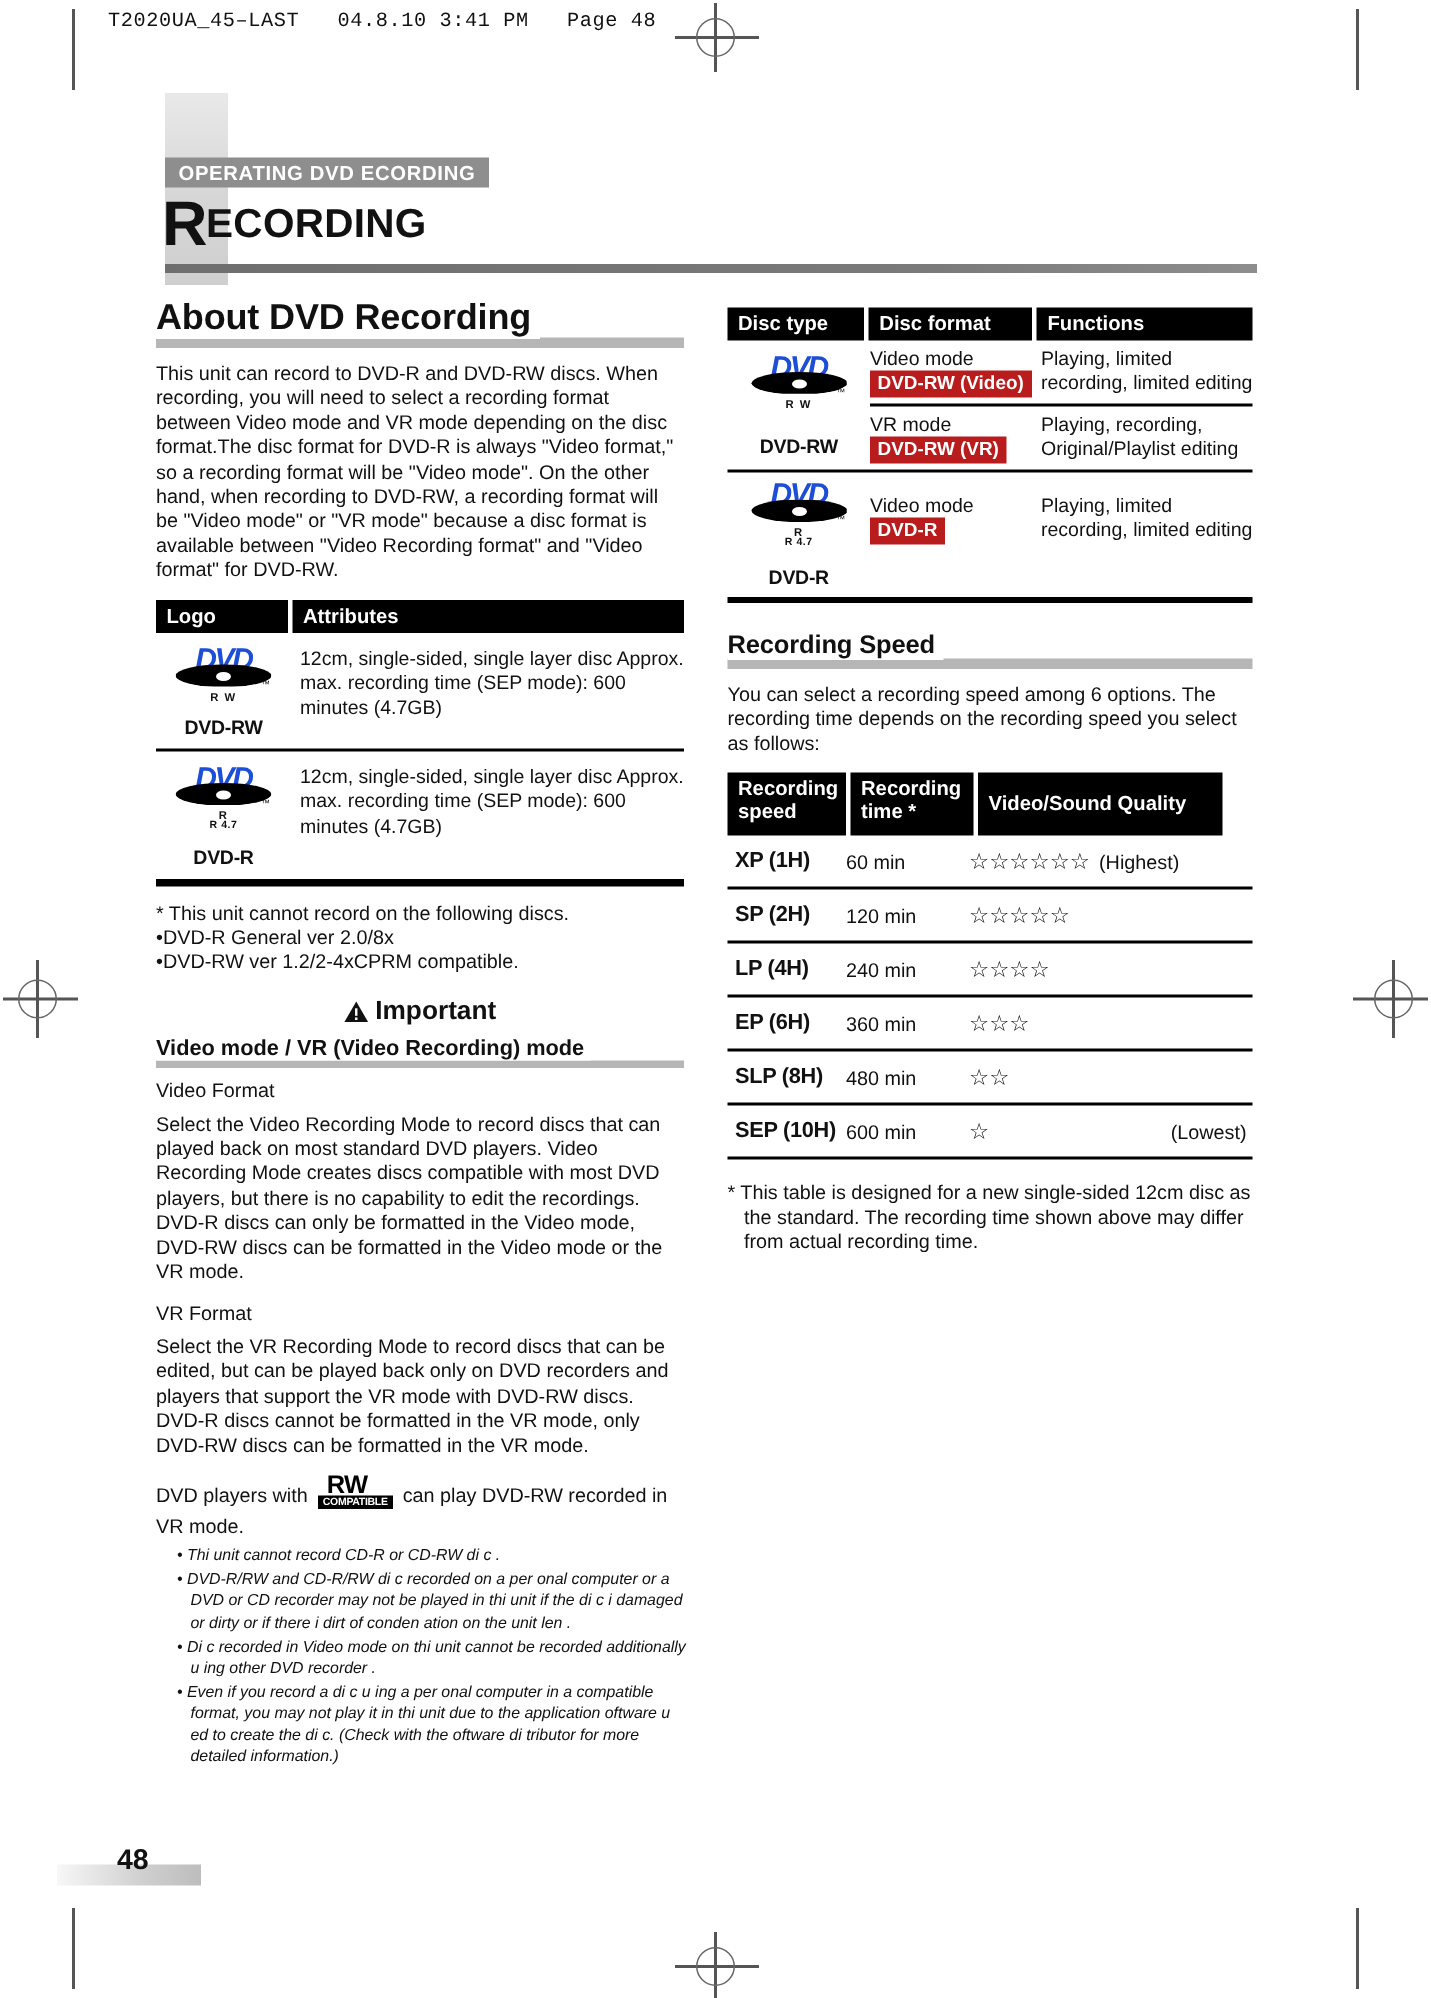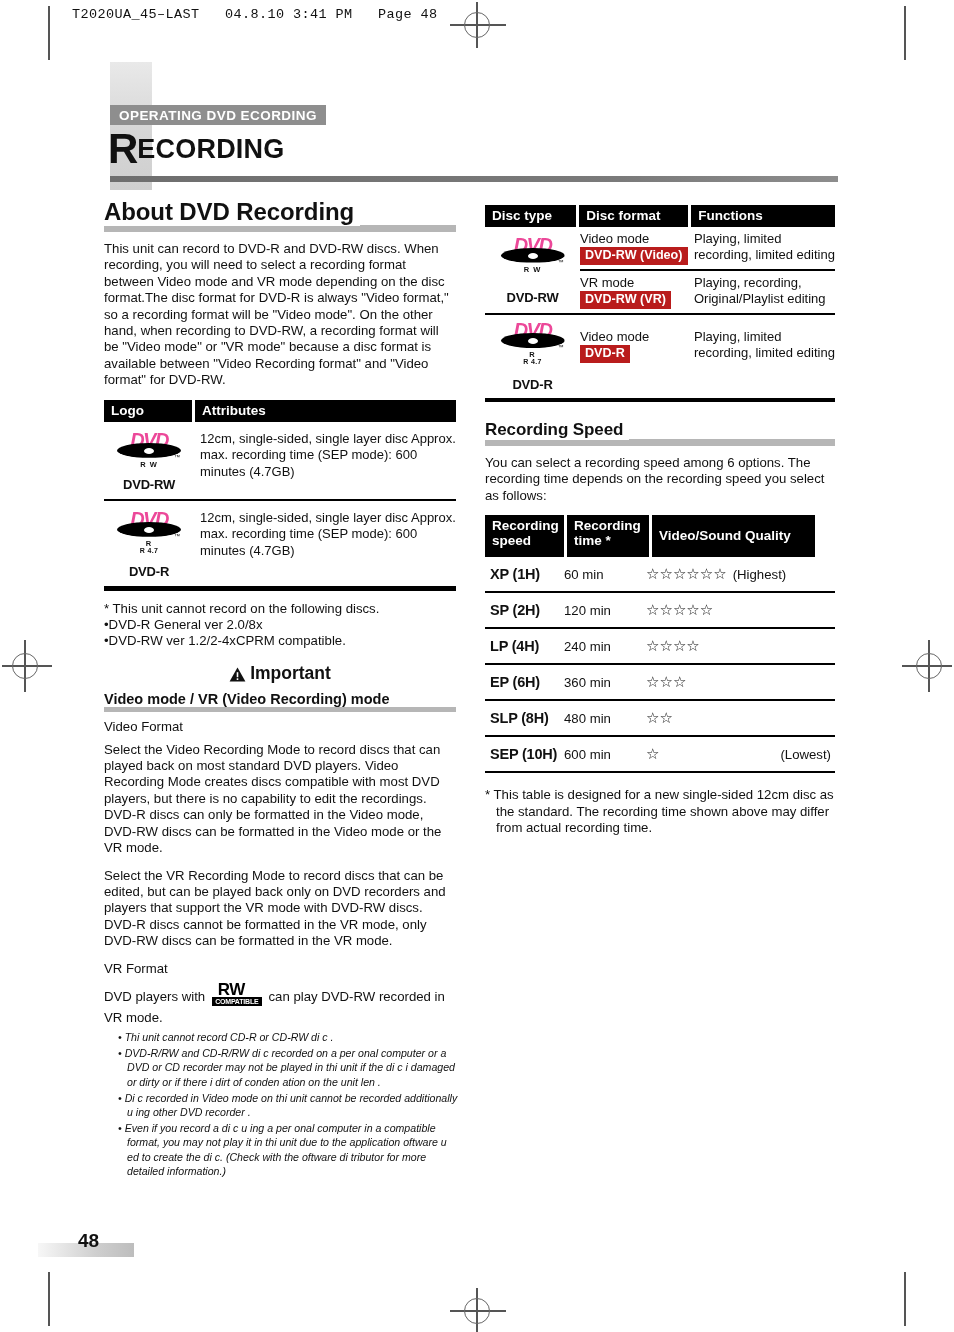--- a/index.html
+++ b/index.html
@@ -97,21 +97,21 @@
     background:#000; border-radius:50%/50%;
     clip-path: polygon(0 38%, 10% 12%, 30% 0, 70% 0, 90% 12%, 100% 38%, 100% 62%, 90% 88%, 70% 100%, 30% 100%, 10% 88%, 0 62%);
   }
   .dvdlogo .hole {
     position:absolute; left:27px; bottom:13px; width:10px; height:6px;
     background:#fff; border-radius:50%;
   }
   .dvdlogo .word {
     position:absolute; left:2px; top:-1px; width:60px; text-align:center;
     font-size:20px; font-weight:bold; font-style:italic; letter-spacing:-1.5px;
-    font-family:"Liberation Sans", sans-serif; color:#ec4899; line-height:20px;
+    font-family:"Liberation Sans", sans-serif; color:#1d4ed8; line-height:20px;
   }
   .dvdlogo .sub {
     position:absolute; left:0; bottom:-2px; width:64px; text-align:center;
     font-size:7.5px; font-weight:bold; letter-spacing:1px; line-height:8px;
   }
   .dvdlogo .sub2 {
     position:absolute; left:0; bottom:-9px; width:64px; text-align:center;
     font-size:7px; font-weight:bold; letter-spacing:.4px; line-height:8px;
   }
   .dvdlogo .tm { position:absolute; right:1px; bottom:7px; font-size:6px; }
@@ -288,22 +288,22 @@
         </svg>
       </span>
       <span>Important</span>
     </div>
 
     <h3 class="sub-head"><span>Video mode / VR (Video Recording) mode</span></h3>
 
     <p class="body tight" style="margin-bottom:6px;">Video Format</p>
     <p class="body">Select the Video Recording Mode to record discs that can played back on most standard DVD players. Video Recording Mode creates discs compatible with most DVD players, but there is no capability to edit the recordings. DVD-R discs can only be formatted in the Video mode, DVD-RW discs can be formatted in the Video mode or the VR mode.</p>
 
+    <p class="body tight" style="margin-bottom:6px;">VR Format</p>
     <p class="body">Select the VR Recording Mode to record discs that can be edited, but can be played back only on DVD recorders and players that support the VR mode with DVD-RW discs. DVD-R discs cannot be formatted in the VR mode, only DVD-RW discs can be formatted in the VR mode.</p>
-    <p class="body tight" style="margin-bottom:6px;">VR Format</p>
 
     <p class="body" style="line-height:20px;">
       <span>DVD players with</span>
       <span class="rw-logo">
         <span class="rw-top">RW</span>
         <span class="rw-bot">COMPATIBLE</span>
       </span>
       <span>can play DVD-RW recorded in VR mode.</span>
     </p>
   </div>

